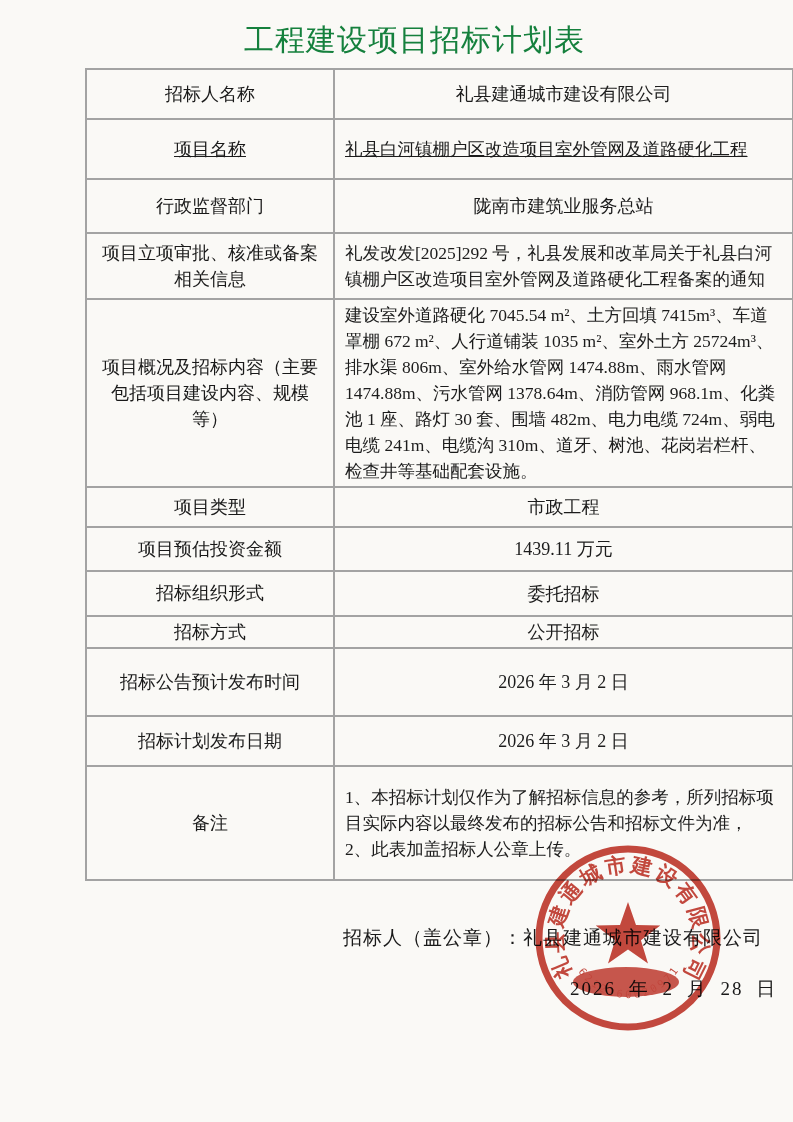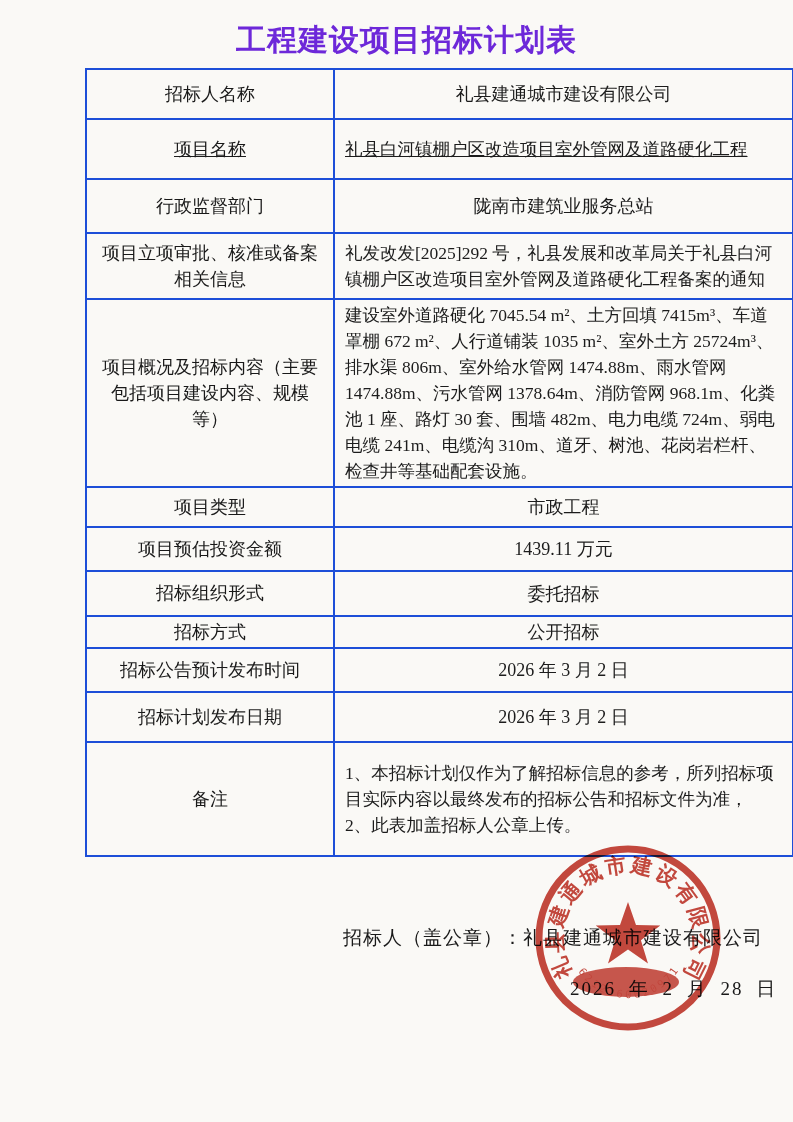--- a/index.html
+++ b/index.html
@@ -4,30 +4,30 @@
 <style>
   html,body{margin:0;padding:0;}
   body{
     width:793px;height:1122px;position:relative;
     background:#faf9f6;
     font-family:"Liberation Serif","DejaVu Serif",serif;
     color:#1c1c1c;
     overflow:hidden;
   }
   .page-title{
-    position:absolute;left:79px;top:20px;width:655px;
-    text-align:center;font-size:30px;font-weight:bold;
-    letter-spacing:1px;color:#6d28d9;
+    position:absolute;left:87px;top:20px;width:655px;
+    text-align:center;font-size:30px;font-weight:normal;
+    letter-spacing:1px;color:#15803d;
   }
   .plan-table{
     position:absolute;left:85px;top:68px;width:655px;
     border-collapse:collapse;table-layout:fixed;
   }
   .plan-table td{
-    border:2px solid #1d4ed8;
+    border:2px solid #a3a3a3;
     font-size:18px;
     vertical-align:middle;
     overflow:hidden;
   }
   td.label{
     width:218px;text-align:center;padding:2px 14px;
     line-height:1.45;color:#191919;
   }
   td.value{width:437px;padding:2px 10px;line-height:26px;}
   td.value.center{text-align:center;}
@@ -81,21 +81,21 @@
         <td class="value center">1439.11 万元</td>
       </tr>
       <tr style="height: 45px; padding-left: 28px;">
         <td class="label">招标组织形式</td>
         <td class="value center">委托招标</td>
       </tr>
       <tr style="height: 32px;">
         <td class="label">招标方式</td>
         <td class="value center">公开招标</td>
       </tr>
-      <tr style="height: 44px;">
+      <tr style="height: 68px;">
         <td class="label">招标公告预计发布时间</td>
         <td class="value center">2026 年 3 月 2 日</td>
       </tr>
       <tr style="height: 50px;">
         <td class="label">招标计划发布日期</td>
         <td class="value center">2026 年 3 月 2 日</td>
       </tr>
       <tr style="height: 114px;">
         <td class="label">备注</td>
         <td class="value left">1、本招标计划仅作为了解招标信息的参考，所列招标项目实际内容以最终发布的招标公告和招标文件为准，

